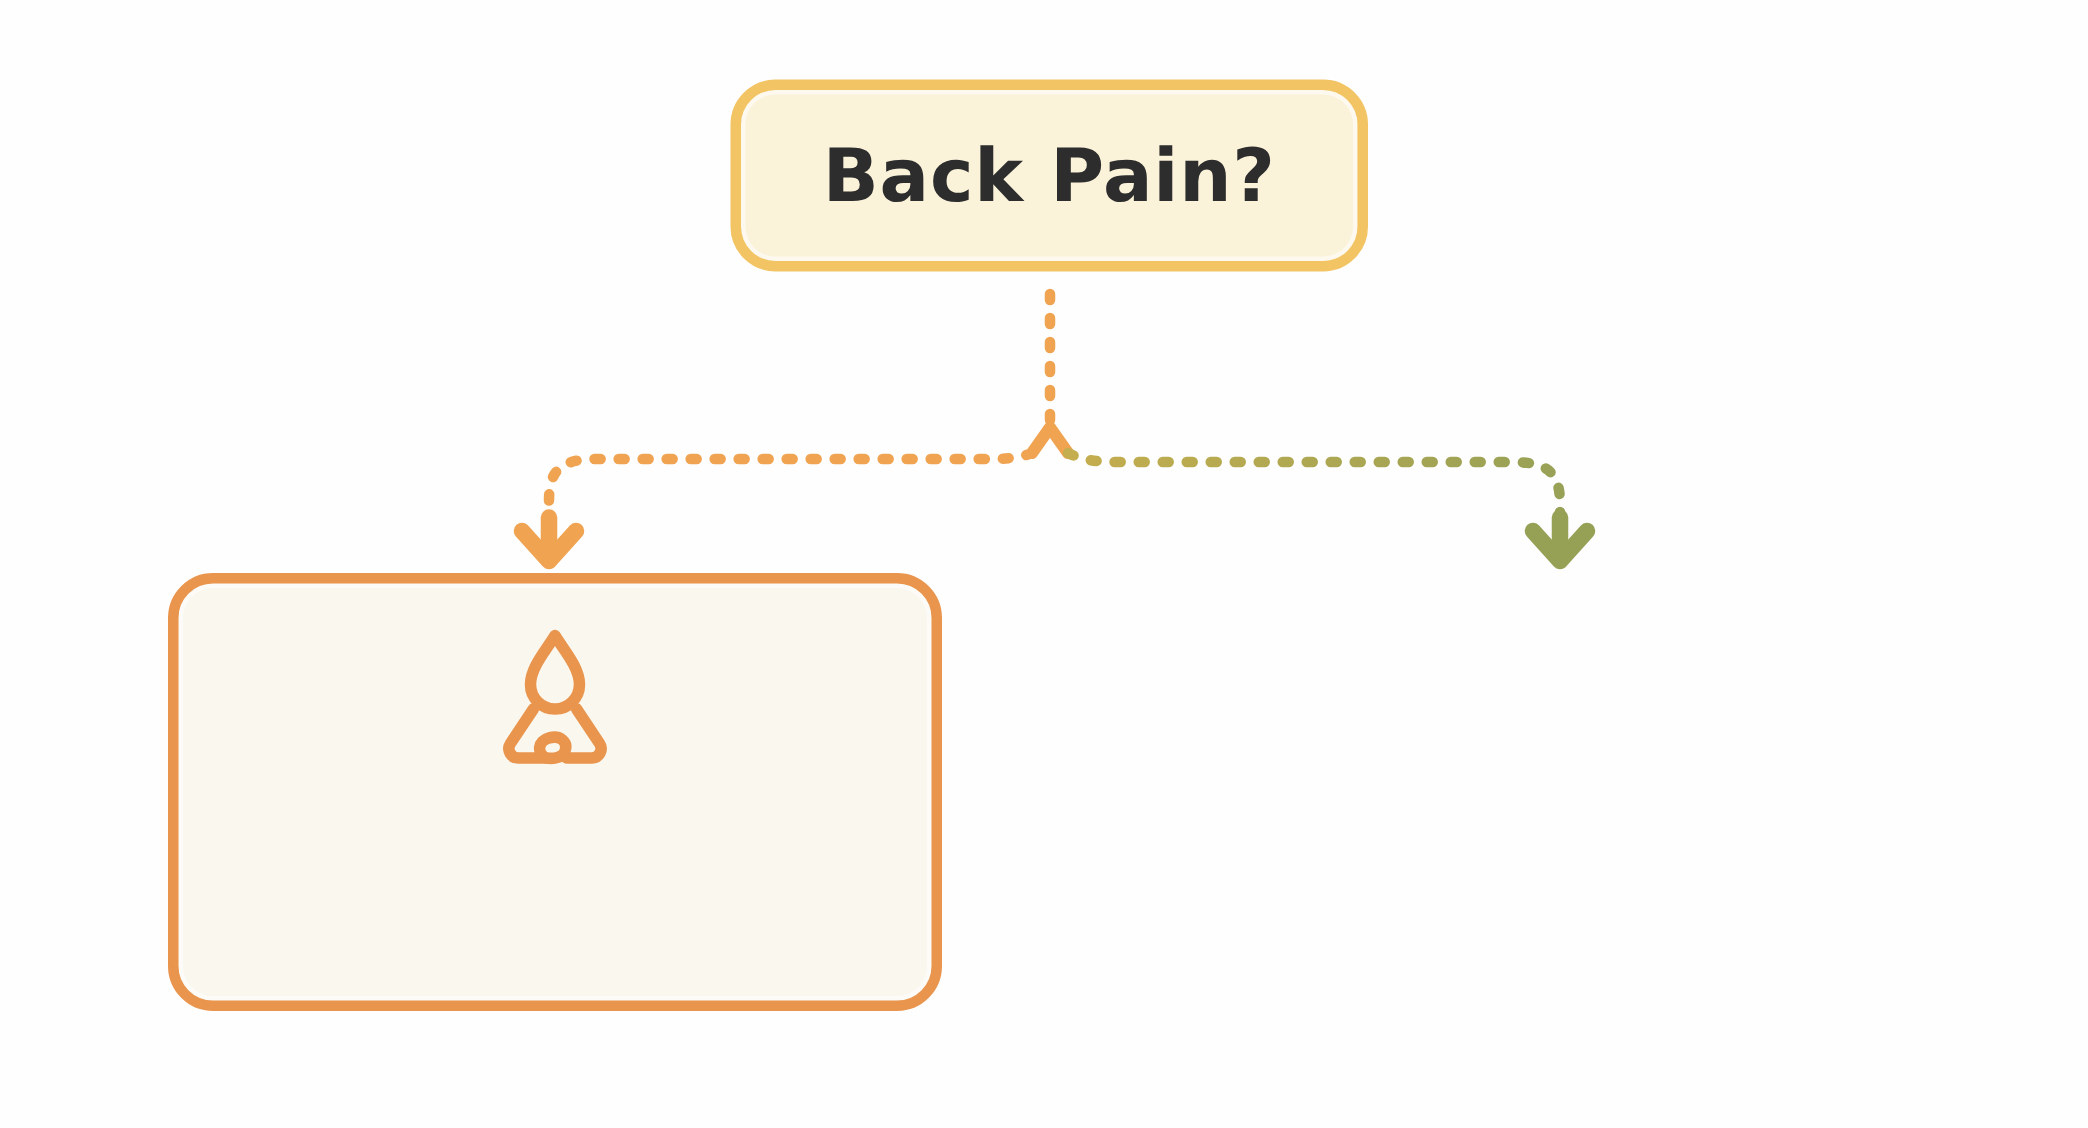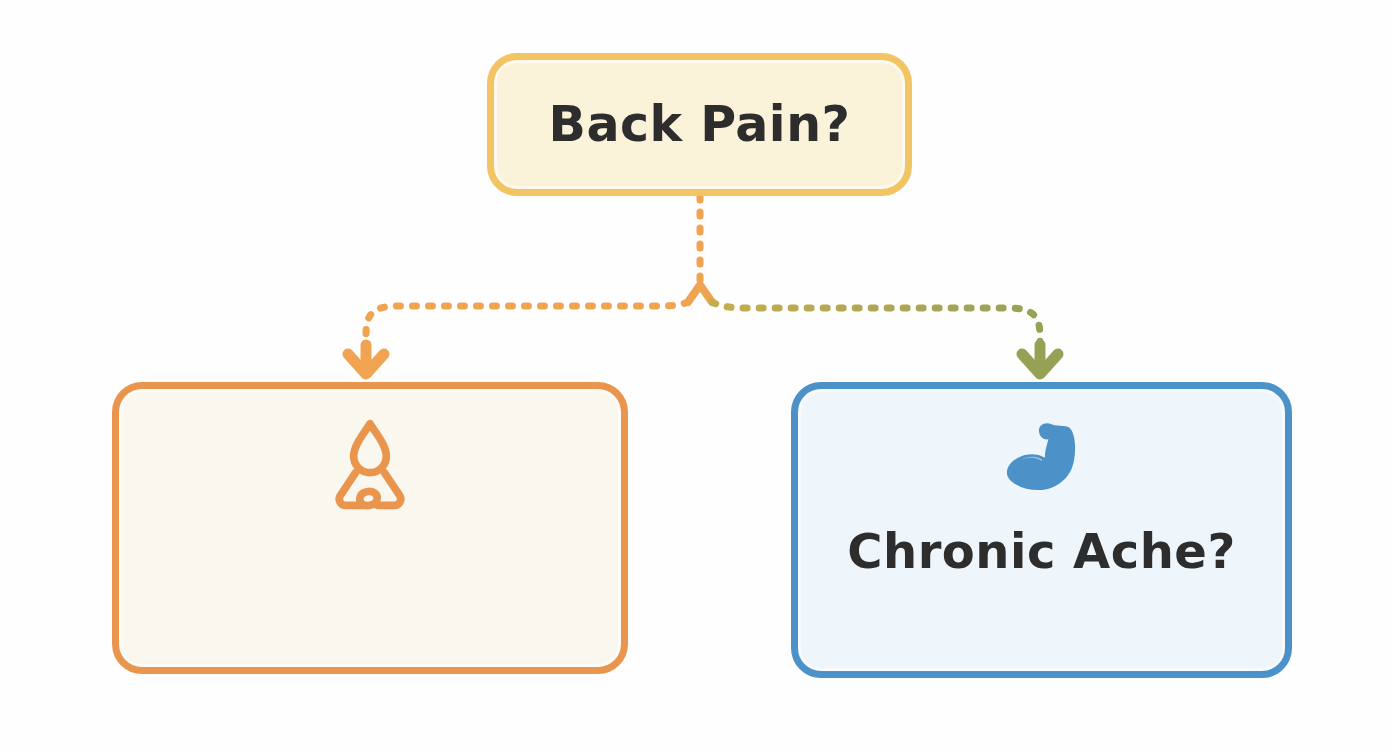--- a/index.html
+++ b/index.html
@@ -26,21 +26,21 @@
   .node .label {
     font-weight: 700;
     color: #2D2D2D;
     letter-spacing: 0.5px;
     white-space: nowrap;
   }
   .node-root {
     left: 487px;
     top: 53px;
     width: 425px;
-    height: 143px;
+    height: 128px;
     background: #FBF2DA;
     border: 7px solid #F2C464;
     justify-content: center;
     box-shadow: inset 0 0 0 3px rgba(255,255,255,0.55);
   }
   .node-root .label { font-size: 49px; }
   .node-left {
     left: 112px;
     top: 382px;
     width: 516px;
@@ -122,33 +122,14 @@
 
         <path d="M35 58 L19 82 A6.5 6.5 0 0 0 24.5 92 L44 92"></path>
 
         <path d="M65 58 L81 82 A6.5 6.5 0 0 1 75.5 92 L58 92"></path>
 
         <path d="M44 92 C37 89 38 80 46 78 C54 76 59 81 57 87 C56 91 50 93 44 92"></path>
       </svg>
     </div>
   </div>
 
-  <div class="node node-right">
-    <div class="node-icon">
-      <svg width="92" height="92" viewBox="0 0 100 100" xmlns="http://www.w3.org/2000/svg">
-        <path fill="#4C92C9" d="M61 6
-          C53 2 45 7 47 15
-          C48 20 52 23 57 22
-          C55 29 53 36 53 42
-          C45 37 33 37 24 42
-          C12 48 8 60 16 67
-          C27 77 49 81 64 73
-          C76 67 83 57 85 44
-          C87 32 86 19 82 12
-          C78 5 69 9 61 6 Z"></path>
-
-        <path fill="#EFF6FB" d="M50 44 C44 40 34 40 26 45 C34 41 44 41 50 46 Z" opacity="0.5"></path>
-      </svg>
-    </div>
-    <div class="label">Chronic Ache?</div>
-  </div>
 
 </div>
 
 </body></html>

